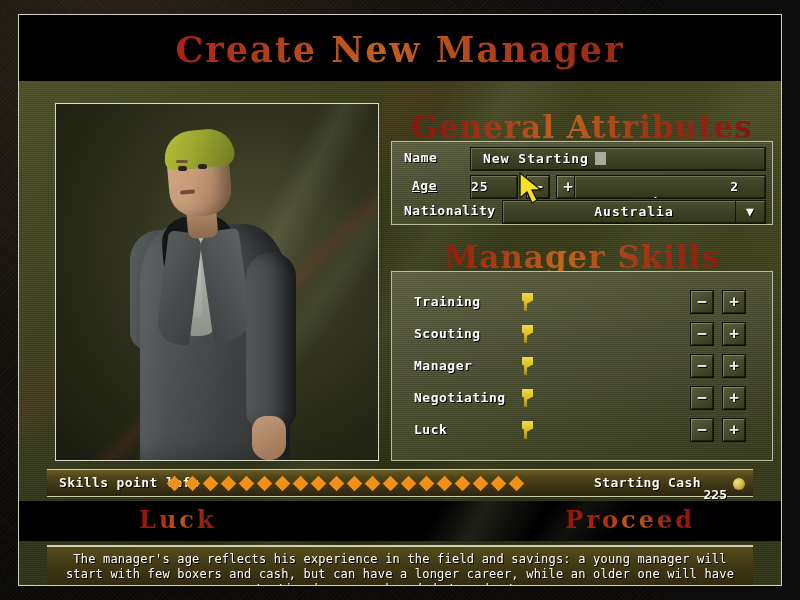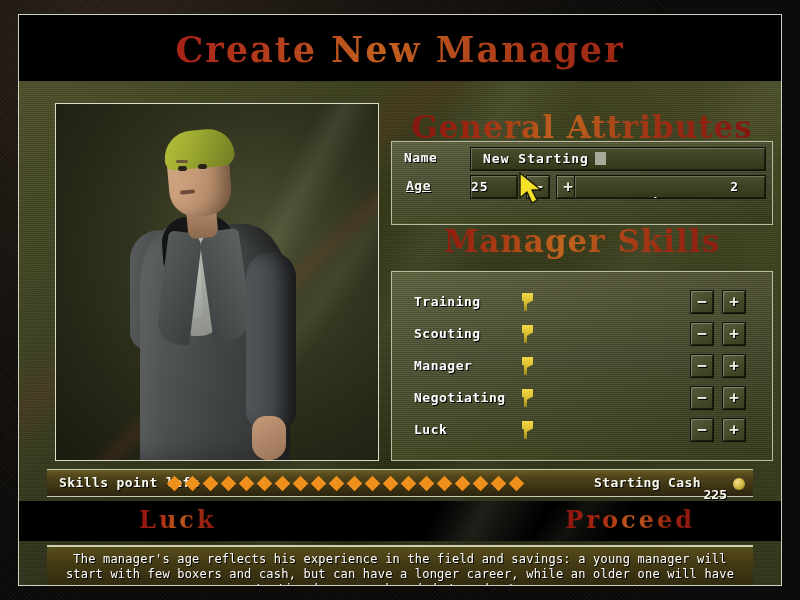--- a/index.html
+++ b/index.html
@@ -78,21 +78,21 @@
     font-weight: bold;
     font-size: 31px;
     letter-spacing: 1px;
     background: linear-gradient(100deg,#7e120f 0%, #98200f 18%, #c0641f 45%, #9a2a12 72%, #7d120f 100%);
     -webkit-background-clip: text;
     background-clip: text;
     color: transparent;
     z-index: 5;
   }
   #head-general  { left: 372px; top: 94px;  width: 382px; text-align:center; }
-  #head-skills   { left: 372px; top: 208px; width: 382px; text-align:center; }
+  #head-skills   { left: 372px; top: 224px; width: 382px; text-align:center; }
 
   
   #portrait {
     position:absolute; left: 36px; top: 88px;
     width: 324px; height: 358px;
     border: 1px solid #d8dcc8;
     box-sizing: border-box;
     background:
       radial-gradient(ellipse at 62% 40%, #4d4f33 0%, #32341f 42%, #222414 78%, #1a1b10 100%);
     overflow:hidden;
@@ -407,30 +407,37 @@
     <div class="sec-head" id="head-general">General Attributes</div>
 
     <div class="group" id="grp-general">
 
       <div class="row" style="top:3px;">
         <div class="lbl" style="left:12px;">Name</div>
         <div class="box" id="name-box"><span>New  Starting</span><span id="name-caret"></span></div>
       </div>
 
       <div class="row" style="top:31px;">
-        <div class="lbl" style="left:14px;text-decoration:underline;">Age</div>
+        <div class="lbl" style="left:20px;text-decoration:underline;">Age</div>
         <div class="box" id="age-box">25</div>
         <div class="sqbtn" id="age-minus">−</div>
         <div class="sqbtn" id="age-plus">+</div>
         <div class="box" id="boxers-box">
           <span class="bl">Starting Boxers</span>
           <span class="bv">2</span>
         </div>
       </div>
 
+      <div class="row" style="top:56px;">
+        <div class="lbl" style="left:12px;">Nationality</div>
+        <div class="box" id="nat-box">
+          <span>Australia</span>
+          <span id="nat-arrow">▼</span>
+        </div>
+      </div>
     </div>
 
     <div class="sec-head" id="head-skills">Manager Skills</div>
 
     <div class="group" id="grp-skills">
 
       <div class="skrow" style="top:14px;">
         <div class="lbl sk-lbl">Training</div>
         <div class="sk-bar">
             <div class="sk-flag"></div>

